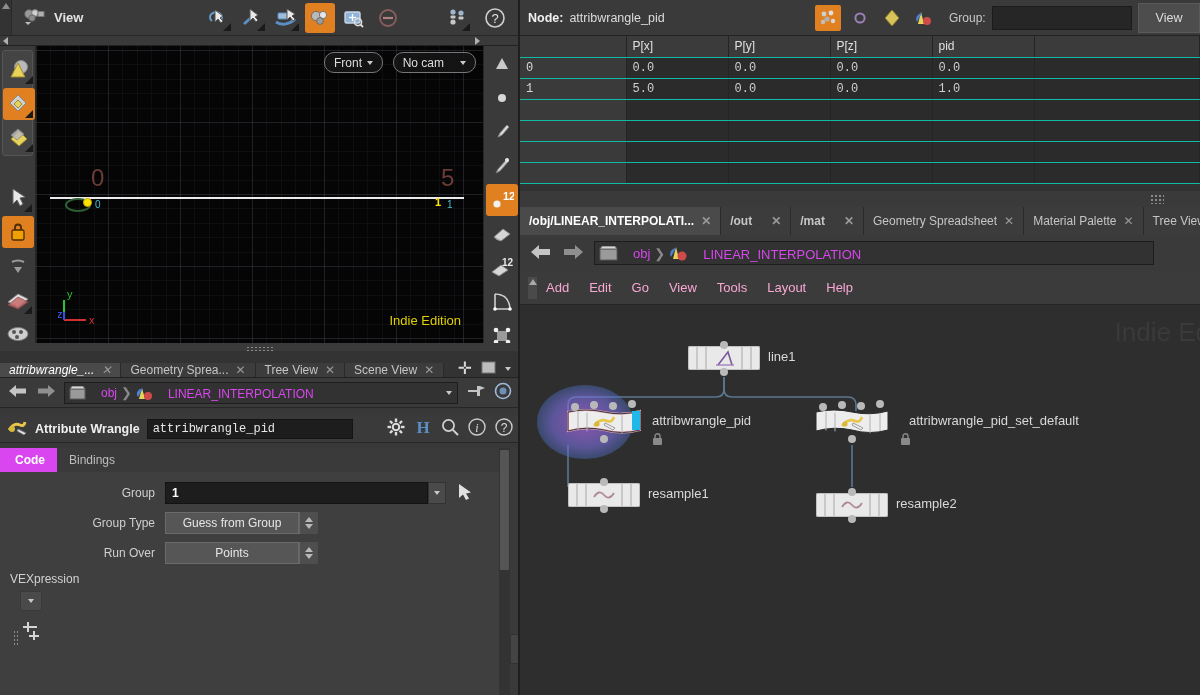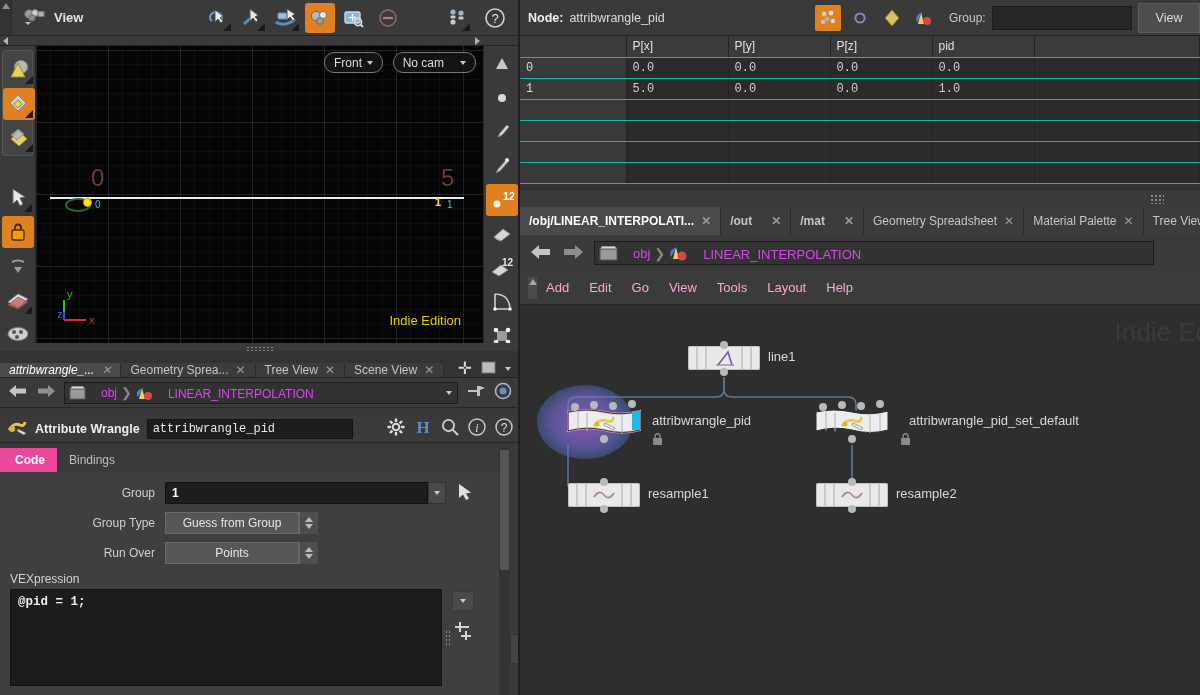--- a/index.html
+++ b/index.html
@@ -88,21 +88,21 @@
              display:flex; align-items:center; gap:7px; padding:0 6px; border-bottom:1px solid #262626;}
   .nodehdr .title { font-size:12.5px; font-weight:bold; color:#efefef; }
   .namefield { width:206px; height:20px; background:#1d1d1d; border:1px solid #141414;
                color:#e8e8e8; font-family:"Liberation Mono", monospace; font-size:12px;
                display:flex; align-items:center; padding:0 5px;}
 
   
   .parmtabs { position:absolute; left:0; height:24px; width:504px; background:#3a3a3a;
               display:flex; align-items:stretch; }
   .ptab { padding:0 12px; display:flex; align-items:center; font-size:12px; color:#bdbdbd; background:#3a3a3a;}
-  .ptab.active { background:#ec4899; color:#fff; font-weight:bold;padding-left:15px; }
+  .ptab.active { background:#d946ef; color:#fff; font-weight:bold;padding-left:15px; }
 
   .parmbody { position:absolute; left:0; width:504px; background:#3f3f3f; }
   .parmrow { display:flex; align-items:center; height:26px; margin-top:2px; }
   .parmlabel { width:165px; text-align:right; padding-right:10px; font-size:12px; color:#cfcfcf; }
   .txtinput { height:22px; background:#1d1d1d; border:1px solid #131313; color:#fff;
               font-size:12px; font-weight:bold; display:flex; align-items:center; padding:0 6px;}
   .dropbtn { width:18px; height:22px; background:#4a4a4a; border:1px solid #333;
              display:flex; align-items:center; justify-content:center;}
   .menuinput { height:22px; background:#565656; border:1px solid #6a6a6a; color:#e6e6e6;
                font-size:12px; display:flex; align-items:center; justify-content:center; position:relative; }
@@ -654,23 +654,20 @@
         </div>
         <div class="spin">
             <div class="sp-u"></div>
             <div class="sp-d"></div>
           </div>
       </div>
 
       <div class="vexlabel">VEXpression</div>
 
       <div style="display:flex;align-items:flex-start;padding-left:10px;">
-        <div class="codebox" style="width:432px;height:97px;">
-          <span>@pid = 1;</span>
-        </div>
         <div style="width:10px;height:97px;background:#3f3f3f;display:flex;align-items:center;justify-content:center;">
           <div class="dots" style="width:5px;height:16px;background-size:3px 4px;"></div>
         </div>
         <div style="display:flex;flex-direction:column;align-items:center;gap:8px;padding-top:2px;">
           <div style="width:22px;height:20px;background:#4a4a4a;border:1px solid #3a3a3a;display:flex;align-items:center;justify-content:center;">
               <span class="caret-d"></span>
             </div>
           <span>
             <svg width="22" height="22" viewBox="0 0 22 22">
               <line x1="3" y1="8" x2="17" y2="8" stroke="#d4d4d4" stroke-width="2"></line>
@@ -973,21 +970,21 @@
             <line x1="54" y1="1" x2="54" y2="23" stroke="#a8a8a8"></line>
             <line x1="63" y1="1" x2="63" y2="23" stroke="#a8a8a8"></line>
             <path d="M26 14 Q31 6 36 12 Q41 18 46 10" stroke="#b08a9a" stroke-width="1.8" fill="none"></path>
           </svg>
         </div>
         <div class="dot" style="left:32px;top:-5px;"></div>
         <div class="dot" style="left:32px;top:22px;"></div>
         <div class="node-label">resample1</div>
       </div>
 
-      <div class="node" style="left:296px;top:178px;">
+      <div class="node" style="left:296px;top:188px;">
         <div class="node-shape">
           <svg width="72" height="24" viewBox="0 0 72 24">
             <rect x="0" y="0" width="72" height="24" rx="2" fill="#e9e9e9" stroke="#9a9a9a"></rect>
             <line x1="9" y1="1" x2="9" y2="23" stroke="#a8a8a8"></line>
             <line x1="18" y1="1" x2="18" y2="23" stroke="#a8a8a8"></line>
             <line x1="54" y1="1" x2="54" y2="23" stroke="#a8a8a8"></line>
             <line x1="63" y1="1" x2="63" y2="23" stroke="#a8a8a8"></line>
             <path d="M26 14 Q31 6 36 12 Q41 18 46 10" stroke="#b08a9a" stroke-width="1.8" fill="none"></path>
           </svg>
         </div>

